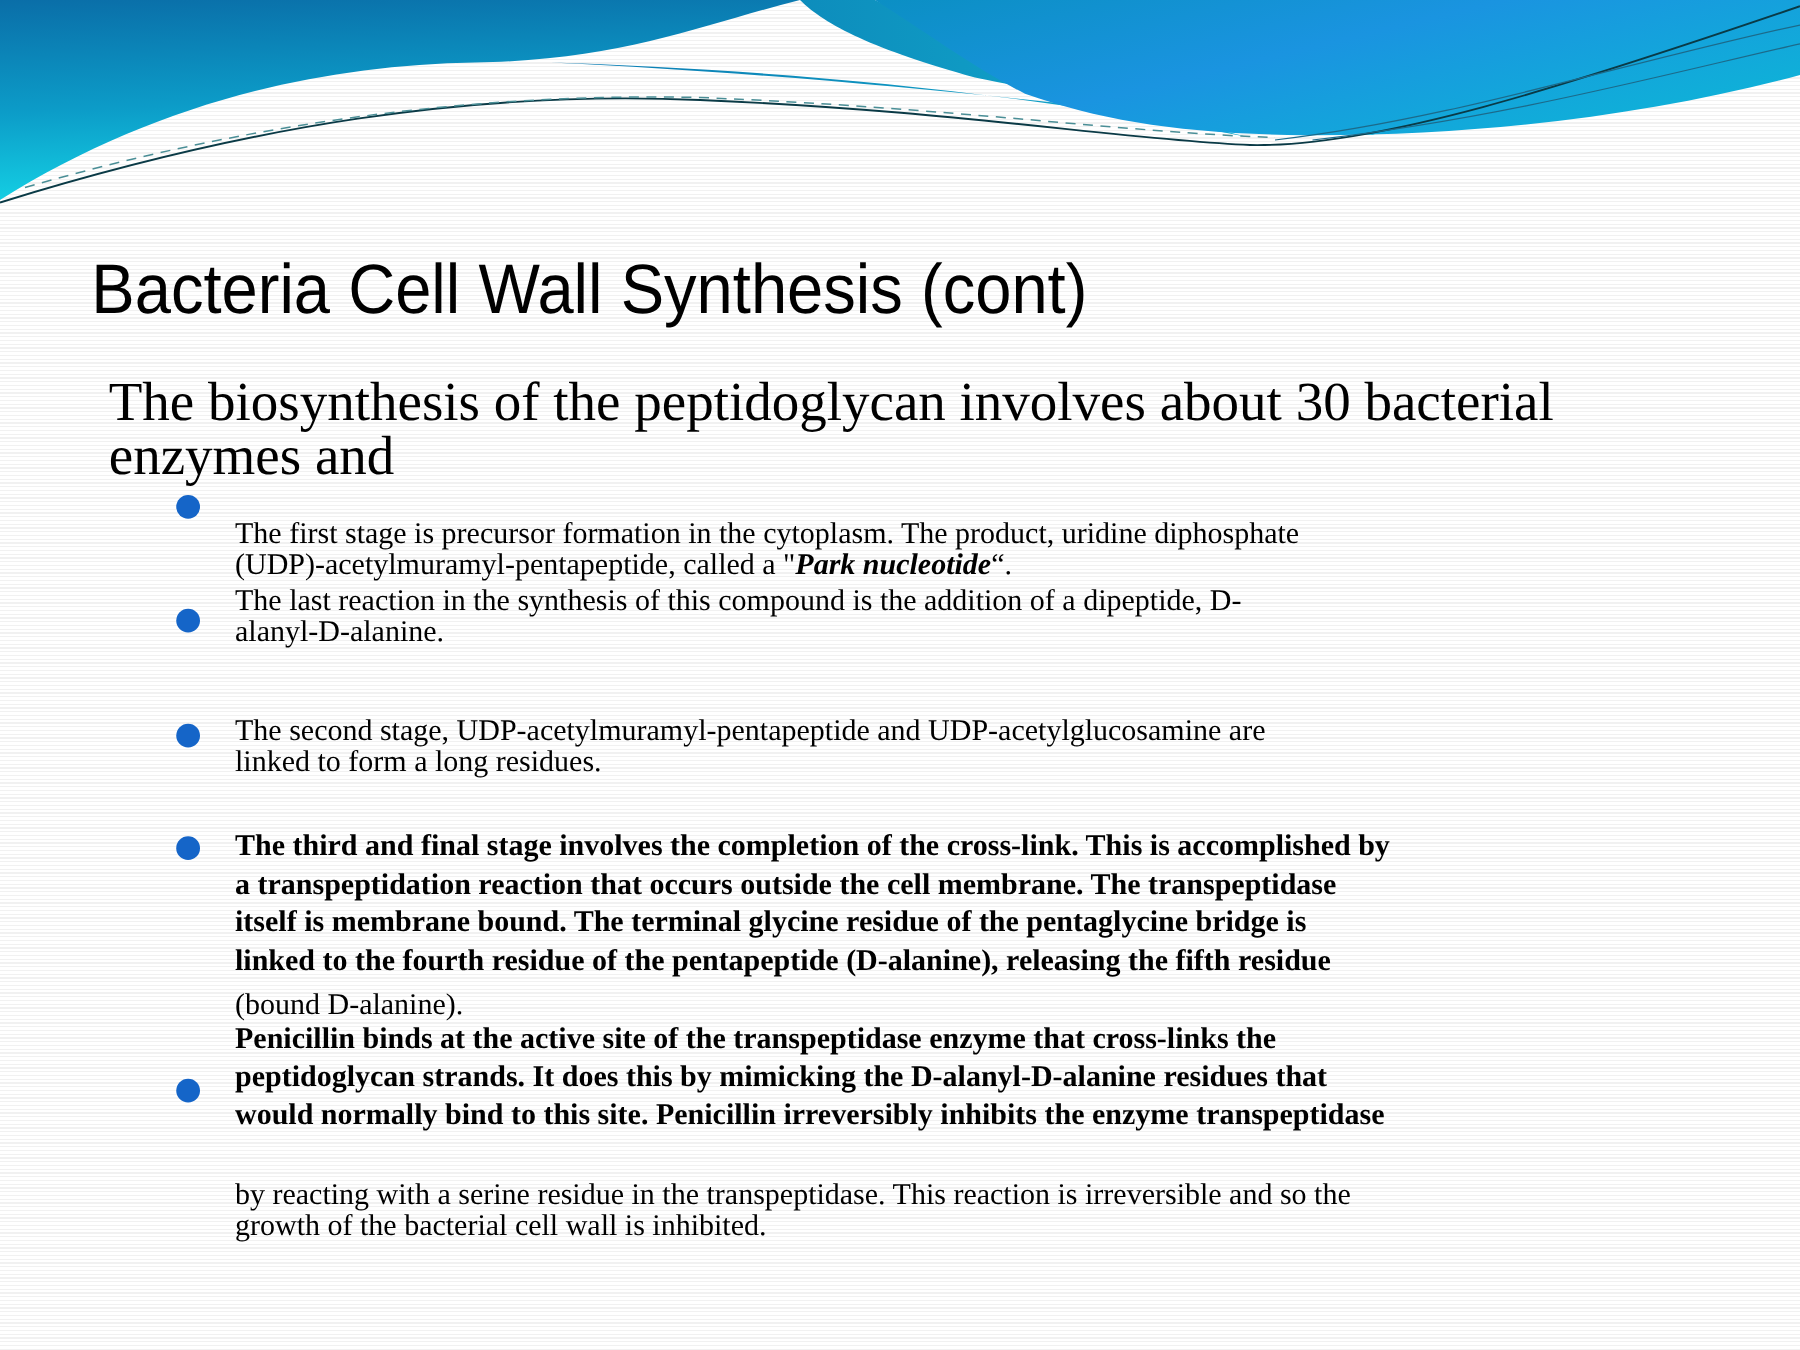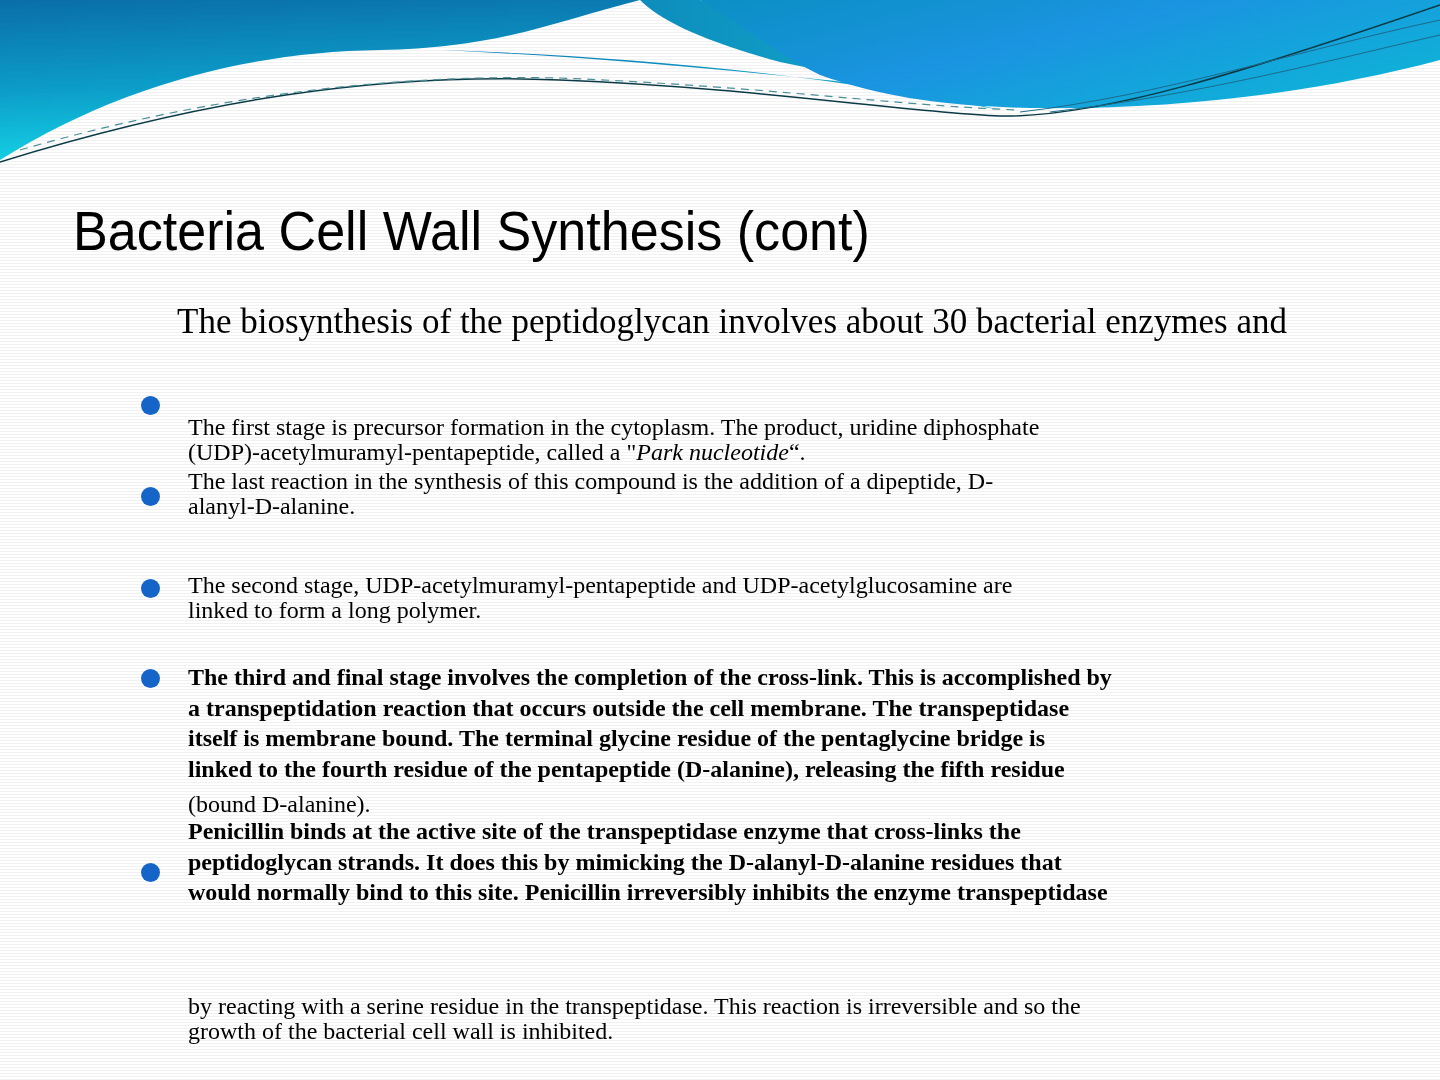--- a/index.html
+++ b/index.html
@@ -12,36 +12,36 @@
   }
   .banner { position: absolute; left: 0; top: 0; width: 1440px; height: 180px; }
   .title {
     position: absolute; left: 73px; top: 198px;
     font-family: "Liberation Sans", sans-serif;
     font-size: 56px; font-weight: normal; letter-spacing: 0px; color: #000;
     white-space: nowrap; transform: scaleX(0.93); transform-origin: left center;
   }
   .intro {
     position: absolute; left: 87px; top: 300px; width: 1200px;
-    font-size: 35px; line-height: 43px; text-align: right;
+    font-size: 44px; line-height: 43px;
   }
   .intro .l2 { padding-left: 43px; display: block; }
   .bullets { position: absolute; left: 0; top: 0; width: 1440px; }
   .bullet { position: absolute; left: 0; width: 1440px; }
   .dot {
     position: absolute; left: 141px; width: 19px; height: 19px; border-radius: 50%;
     background: #1565c8;
   }
   .btext {
     position: absolute; left: 188px; width: 1140px;
     font-size: 24px; white-space: pre-line;
   }
   .tight { line-height: 25px; }
   .normal { line-height: 30.5px; font-weight: bold; }
-  em { font-style: italic; }
+  em { font-style: italic; font-weight: bold; }
 </style>
 </head>
 <body>
 
 <svg class="banner" viewBox="0 0 1440 180" preserveAspectRatio="none">
   <defs>
     <linearGradient id="gLeft" x1="0" y1="0" x2="0.15" y2="1">
       <stop offset="0" stop-color="#0a6ea8"></stop>
       <stop offset="0.55" stop-color="#0c9cc8"></stop>
       <stop offset="1" stop-color="#14d0e4"></stop>
@@ -87,34 +87,34 @@
 
   <div class="bullet">
     <span class="dot" style="top:487px"></span>
     <div class="btext tight" style="top:469px">The last reaction in the synthesis of this compound is the addition of a dipeptide, D-
 alanyl-D-alanine.</div>
   </div>
 
   <div class="bullet">
     <span class="dot" style="top:579px"></span>
     <div class="btext tight" style="top:573px">The second stage, UDP-acetylmuramyl-pentapeptide and UDP-acetylglucosamine are
-linked to form a long polymer.</div>
+linked to form a long residues.</div>
   </div>
 
   <div class="bullet">
     <span class="dot" style="top:669px"></span>
     <div class="btext normal" style="top:662px">The third and final stage involves the completion of the cross-link. This is accomplished by
 a transpeptidation reaction that occurs outside the cell membrane. The transpeptidase
 itself is membrane bound. The terminal glycine residue of the pentaglycine bridge is
 linked to the fourth residue of the pentapeptide (D-alanine), releasing the fifth residue</div>
     <div class="btext" style="top:789px; line-height:30px">(bound D-alanine).</div>
   </div>
 
   <div class="bullet">
     <span class="dot" style="top:863px"></span>
     <div class="btext normal" style="top:816px">Penicillin binds at the active site of the transpeptidase enzyme that cross-links the
 peptidoglycan strands. It does this by mimicking the D-alanyl-D-alanine residues that
 would normally bind to this site. Penicillin irreversibly inhibits the enzyme transpeptidase</div>
-    <div class="btext tight" style="top:994px">by reacting with a serine residue in the transpeptidase. This reaction is irreversible and so  the
+    <div class="btext tight" style="top:944px">by reacting with a serine residue in the transpeptidase. This reaction is irreversible and so  the
 growth of the bacterial cell wall is inhibited.</div>
   </div>
 
 </div>
 
 </body></html>

